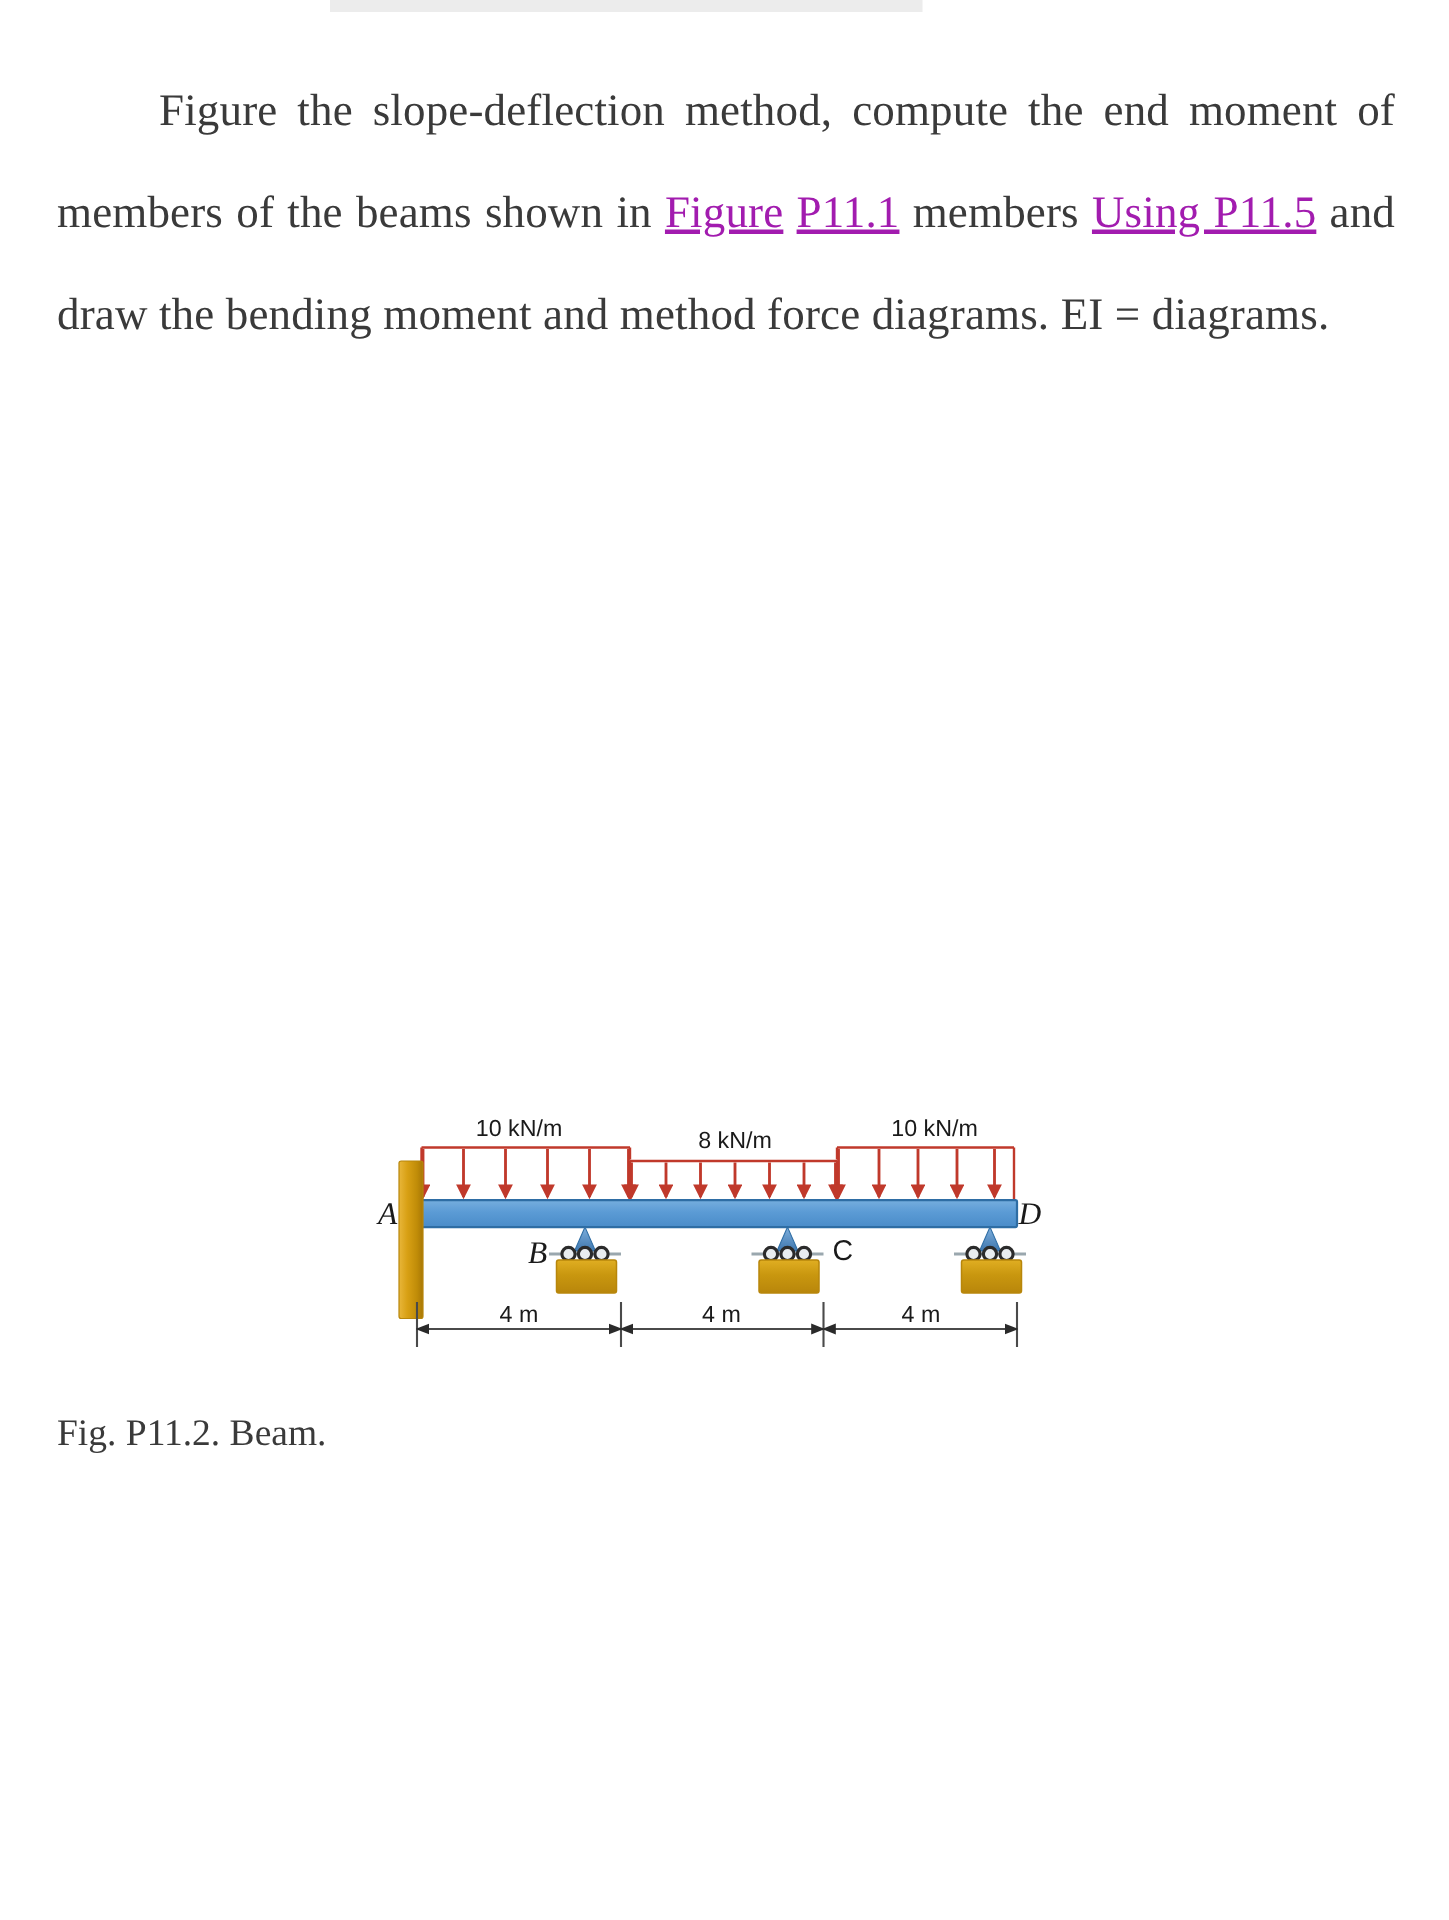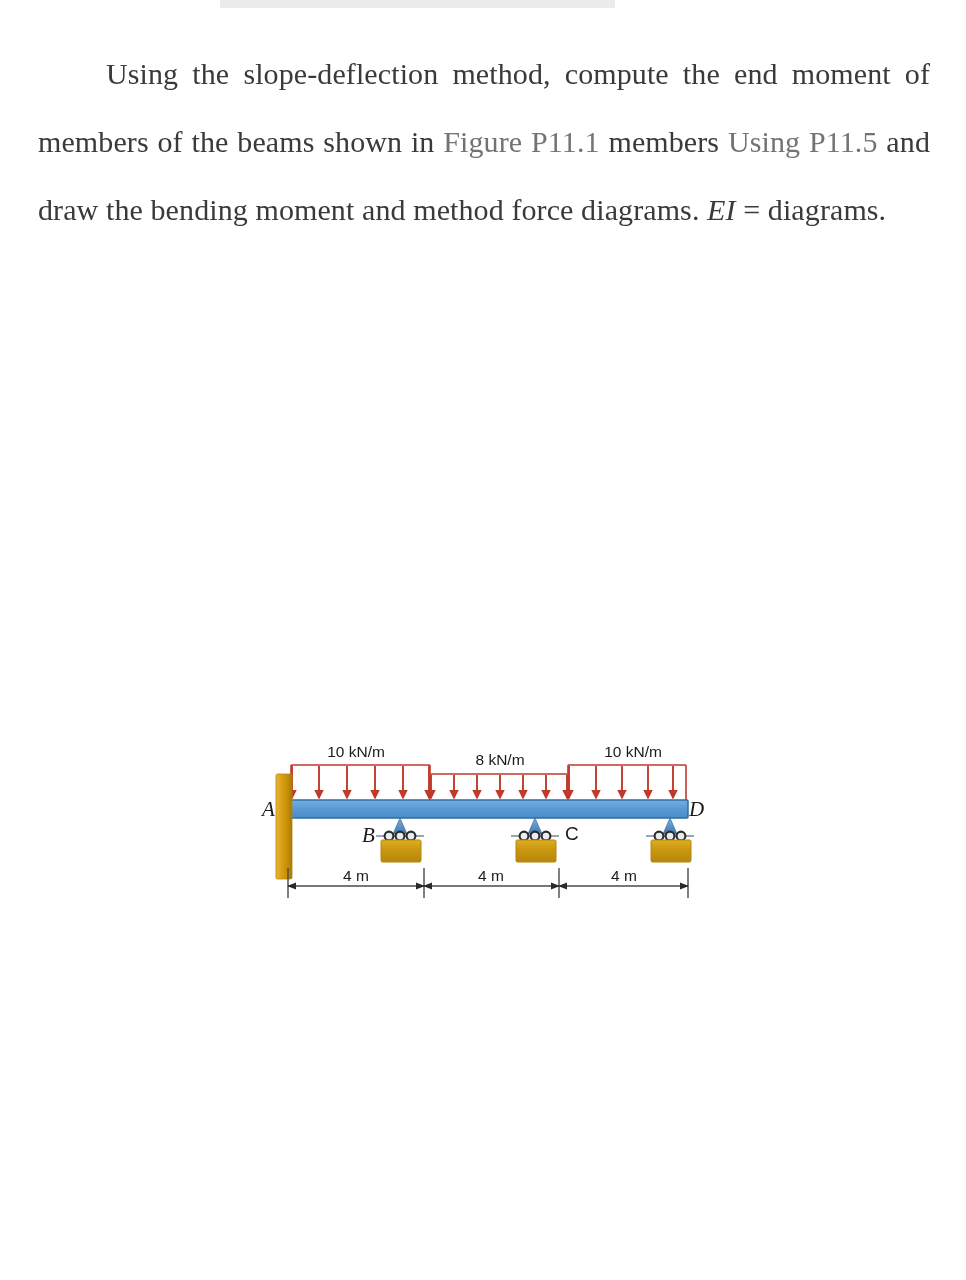--- a/index.html
+++ b/index.html
@@ -38,39 +38,40 @@
     font-family: "Liberation Serif", serif;
     font-size: 30px;
     line-height: 68px;
     color: #3a3a3a;
     text-align: justify;
     text-align-last: left;
     letter-spacing: 0.1px;
   }
   .question .indent { display: inline-block; width: 68px; }
   .ref {
-    color: #737373;
-  }
-  .ital { font-style: italic; }
+    color: #a21caf;
+    text-decoration: underline;
+  }
+  .ital { }
 
   
   .caption {
     position: absolute;
     left: 38px;
     top: 942px;
     font-family: "Liberation Serif", serif;
     font-size: 25px;
     color: #3a3a3a;
     white-space: nowrap;
   }
 
   
   #figure {
     position: absolute;
-    left: 248px;
+    left: 238px;
     top: 728px;
     width: 470px;
     height: 200px;
   }
   #figure svg { display: block; }
 
   .lbl-load {
     font-family: "Liberation Sans", sans-serif;
     font-size: 15.5px;
     fill: #1a1a1a;
@@ -93,21 +94,21 @@
   }
 </style>
 </head>
 <body>
 
 <div id="page">
 
   <div class="top-band"></div>
 
   <div class="question">
-    <span class="indent"></span><span>Using the slope-deflection method, compute the</span>
+    <span class="indent"></span><span>Figure the slope-deflection method, compute the</span>
     <span>end moment of members of the beams shown in </span><span class="ref">Figure</span>
     <span class="ref">P11.1</span><span> members </span><span class="ref">Using P11.5</span><span> and draw the bending</span>
     <span>moment and method force diagrams. </span><span class="ital">EI</span><span> = diagrams.</span>
   </div>
 
   <div id="figure">
     <svg width="470" height="200" viewBox="0 0 470 200" xmlns="http://www.w3.org/2000/svg">
       <defs>
         <linearGradient id="gradWall" x1="0" y1="0" x2="1" y2="0">
           <stop offset="0%" stop-color="#e8b63a"></stop>
@@ -236,14 +237,15 @@
         <line x1="176" y1="158" x2="311" y2="158" stroke="#4a4a4a" stroke-width="1.3" marker-start="url(#dimArrow)" marker-end="url(#dimArrow)"></line>
         <line x1="311" y1="158" x2="440" y2="158" stroke="#4a4a4a" stroke-width="1.3" marker-start="url(#dimArrow)" marker-end="url(#dimArrow)"></line>
 
         <text class="lbl-dim" x="108" y="153" text-anchor="middle">4 m</text>
         <text class="lbl-dim" x="243" y="153" text-anchor="middle">4 m</text>
         <text class="lbl-dim" x="376" y="153" text-anchor="middle">4 m</text>
       </g>
     </svg>
   </div>
 
+  <div class="caption">Fig. P11.2. Beam.</div>
 
 </div>
 
 </body></html>

